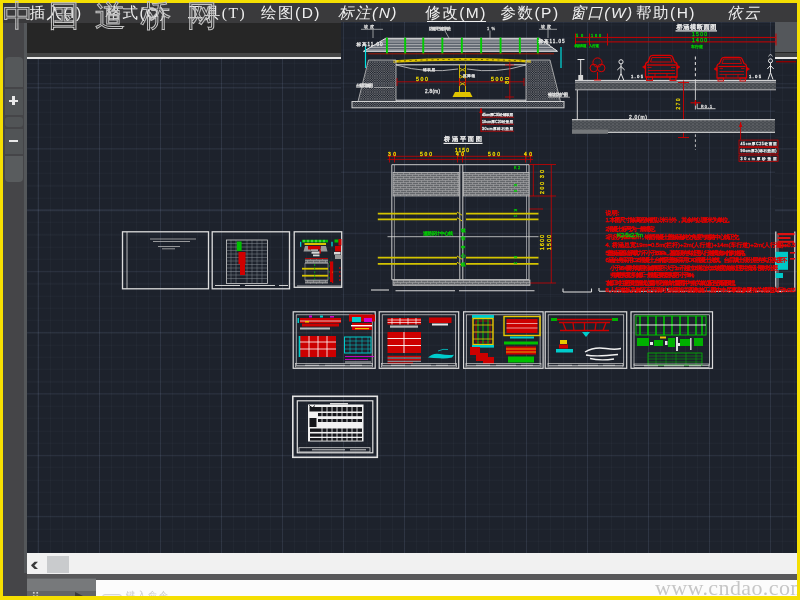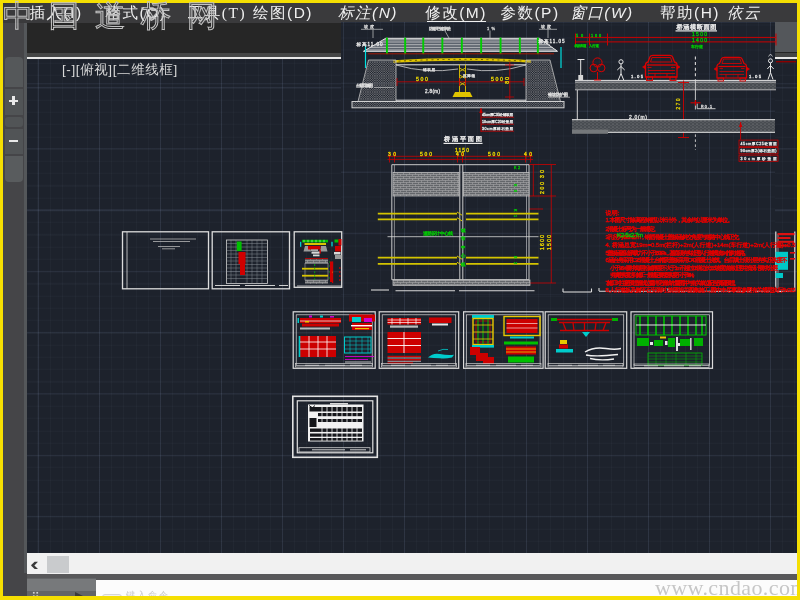--- a/index.html
+++ b/index.html
@@ -68,32 +68,31 @@
   <div class="abs" style="left:655px;top:575px;font-family:'Liberation Serif',serif;font-size:22px;color:#c6c6c6;letter-spacing:0.4px;">www.cndao.com</div>
 
   <div class="abs" style="left:0;top:0;width:800px;height:2.5px;background:#f5df02;"></div>
   <div class="abs" style="left:0;top:0;width:3px;height:600px;background:#f5df02;"></div>
   <div class="abs" style="left:796.5px;top:0;width:3.5px;height:600px;background:#f5df02;"></div>
   <div class="abs" style="left:0;top:596px;width:800px;height:4px;background:#f5df02;"></div>
 
   <div class="menuitem" style="left:56px;text-align:right;">插入(I)</div>
   <div class="menuitem" style="left:136px;">格式(O)</div>
   <div class="menuitem" style="left:217px;font-family:Liberation Serif, serif;">工具(T)</div>
-  <div class="menuitem" style="left:283px;">绘图(D)</div>
+  <div class="menuitem" style="left:291px;">绘图(D)</div>
   <div class="menuitem" style="left:368px;font-style:italic;">标注(N)</div>
   <div class="menuitem" style="left:456px;">修改(M)</div>
   <div class="menuitem" style="left:530px;text-align:center;">参数(P)</div>
   <div class="menuitem" style="left:602px;font-style:italic;">窗口(W)</div>
-  <div class="menuitem" style="left:690px;">帮助(H)</div>
+  <div class="menuitem" style="left:666px;">帮助(H)</div>
   <div class="menuitem" style="left:744px;font-style:italic;">依云</div>
   <div class="abs" style="left:427px;top:20.6px;width:59px;height:1.6px;background:#f0f0f0;"></div>
 
   <div class="abs" style="left:3px;top:-4px;font-size:30px;letter-spacing:16px;color:transparent;-webkit-text-stroke:1px #c2c2c2;white-space:nowrap;">中国道桥网</div>
 
-  <div class="abs" style="left:62px;top:61px;font-size:13.5px;color:#d8d8d8;letter-spacing:0.6px;">[-][俯视][二维线框]</div>
 
   <svg class="abs" style="left:0;top:0;" width="800" height="600" viewBox="0 0 800 600">
     <defs>
       <pattern id="hatch" width="2.3" height="2.3" patternUnits="userSpaceOnUse">
         <path d="M0,2.3 L2.3,0 M0,0 L2.3,2.3" stroke="#8f9092" stroke-width="0.45"></path>
       </pattern>
       <pattern id="brick" width="6" height="4" patternUnits="userSpaceOnUse">
         <rect width="6" height="4" fill="#63666a"></rect>
         <path d="M0,0.5 H6 M0,2.5 H6 M1.5,0.5 V2.5 M4.5,2.5 V4.5" stroke="#aeafb1" stroke-width="0.55" fill="none"></path>
       </pattern>

